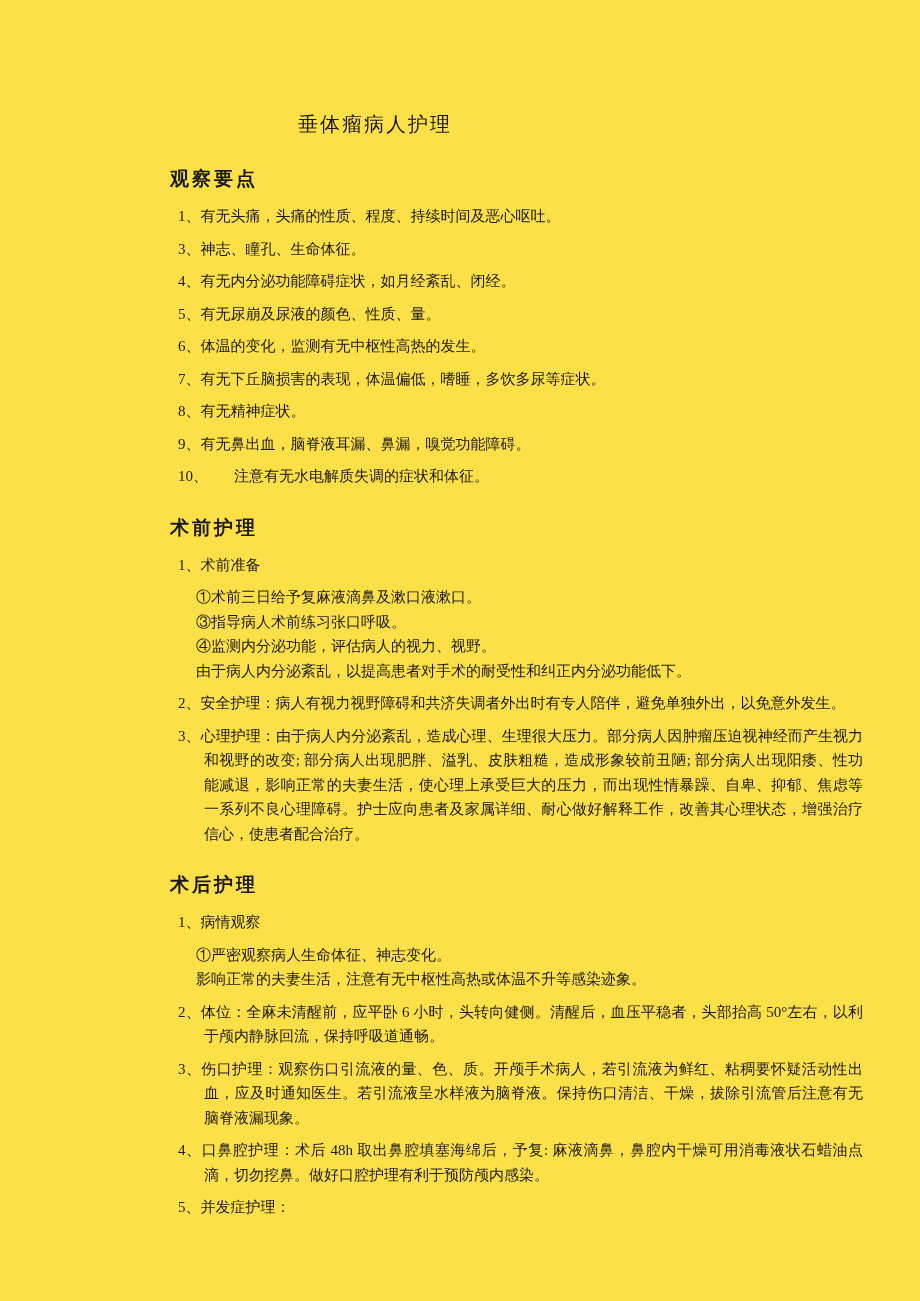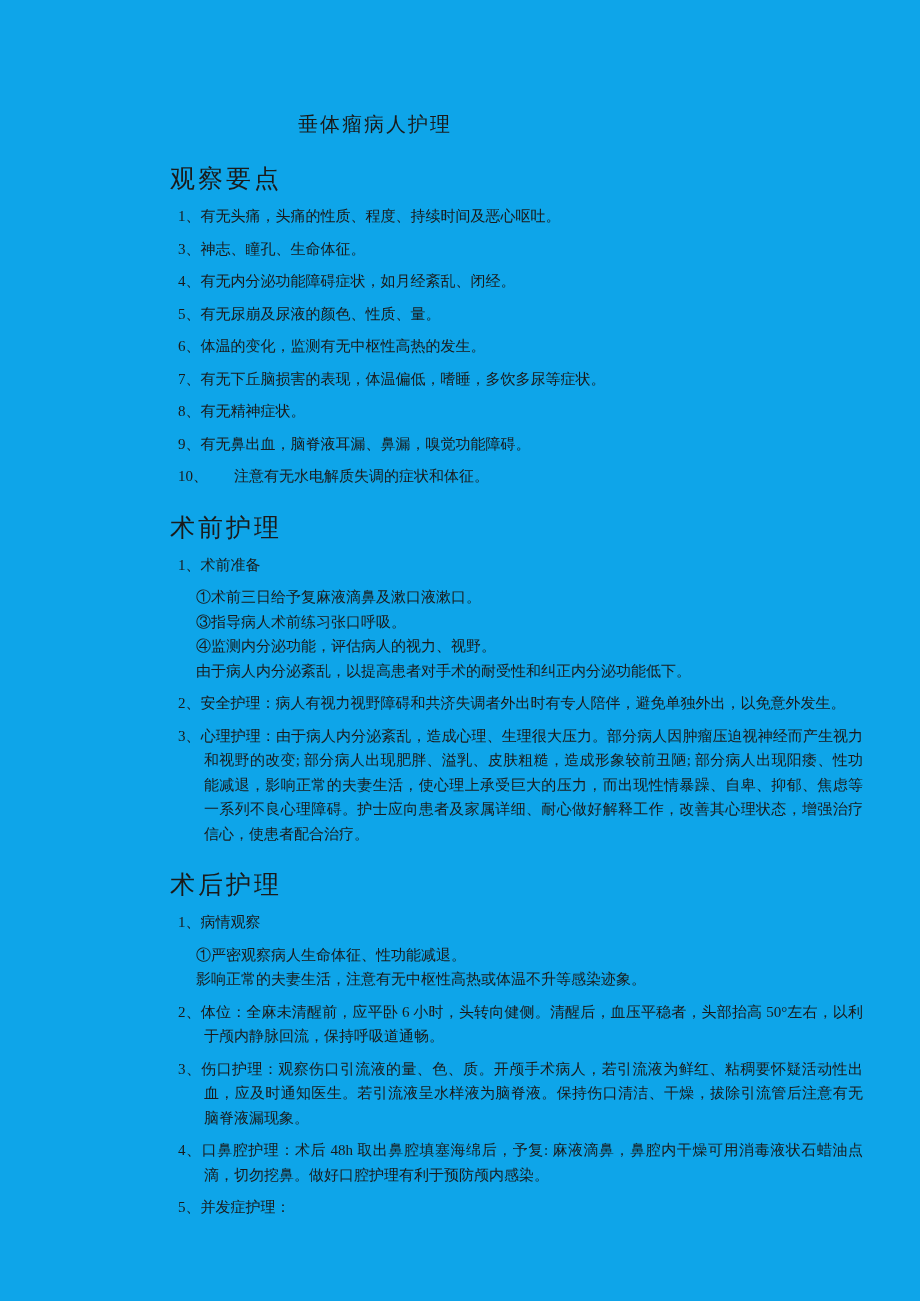--- a/index.html
+++ b/index.html
@@ -12,33 +12,33 @@
     height: 1301px;
     overflow: hidden;
     font-family: "Liberation Serif", "DejaVu Serif", serif;
     color: #1a1a1a;
   }
   .page {
     box-sizing: border-box;
     width: 920px;
     height: 1301px;
     padding: 110px 49px 40px 170px;
-    background: #0ea5e9;
+    background: #fde047;
   }
   .doc-title {
     font-size: 20px;
     letter-spacing: 2px;
     margin: 0 0 28px 128px;
     font-weight: normal;
     line-height: 28px;
   }
   .section-heading {
-    font-size: 25px;
+    font-size: 19px;
     letter-spacing: 3px;
-    font-weight: normal;
+    font-weight: bold;
     margin: 26px 0 12px 0;
     line-height: 26px;
   }
   .items {
     font-size: 15px;
     line-height: 24.5px;
   }
   .li {
     padding-left: 26px;
     text-indent: -26px;
@@ -84,21 +84,21 @@
     <div class="sub">③指导病人术前练习张口呼吸。</div>
     <div class="sub">④监测内分泌功能，评估病人的视力、视野。</div>
     <div class="sub">由于病人内分泌紊乱，以提高患者对手术的耐受性和纠正内分泌功能低下。</div>
     <div class="li"><span class="num">2、</span><span>安全护理：病人有视力视野障碍和共济失调者外出时有专人陪伴，避免单独外出，以免意外发生。</span></div>
     <div class="li"><span class="num">3、</span><span>心理护理：由于病人内分泌紊乱，造成心理、生理很大压力。部分病人因肿瘤压迫视神经而产生视力和视野的改变; 部分病人出现肥胖、溢乳、皮肤粗糙，造成形象较前丑陋; 部分病人出现阳痿、性功能减退，影响正常的夫妻生活，使心理上承受巨大的压力，而出现性情暴躁、自卑、抑郁、焦虑等一系列不良心理障碍。护士应向患者及家属详细、耐心做好解释工作，改善其心理状态，增强治疗信心，使患者配合治疗。</span></div>
   </div>
 
   <h2 class="section-heading">术后护理</h2>
   <div class="items">
     <div class="li"><span class="num">1、</span><span>病情观察</span></div>
-    <div class="sub">①严密观察病人生命体征、性功能减退。</div>
+    <div class="sub">①严密观察病人生命体征、神志变化。</div>
     <div class="sub">影响正常的夫妻生活，注意有无中枢性高热或体温不升等感染迹象。</div>
     <div class="li"><span class="num">2、</span><span>体位：全麻未清醒前，应平卧 6 小时，头转向健侧。清醒后，血压平稳者，头部抬高 50°左右，以利于颅内静脉回流，保持呼吸道通畅。</span></div>
     <div class="li"><span class="num">3、</span><span>伤口护理：观察伤口引流液的量、色、质。开颅手术病人，若引流液为鲜红、粘稠要怀疑活动性出血，应及时通知医生。若引流液呈水样液为脑脊液。保持伤口清洁、干燥，拔除引流管后注意有无脑脊液漏现象。</span></div>
     <div class="li"><span class="num">4、</span><span>口鼻腔护理：术后 48h 取出鼻腔填塞海绵后，予复: 麻液滴鼻，鼻腔内干燥可用消毒液状石蜡油点滴，切勿挖鼻。做好口腔护理有利于预防颅内感染。</span></div>
     <div class="li"><span class="num">5、</span><span>并发症护理：</span></div>
   </div>
 
 </div>
 
 </body></html>

